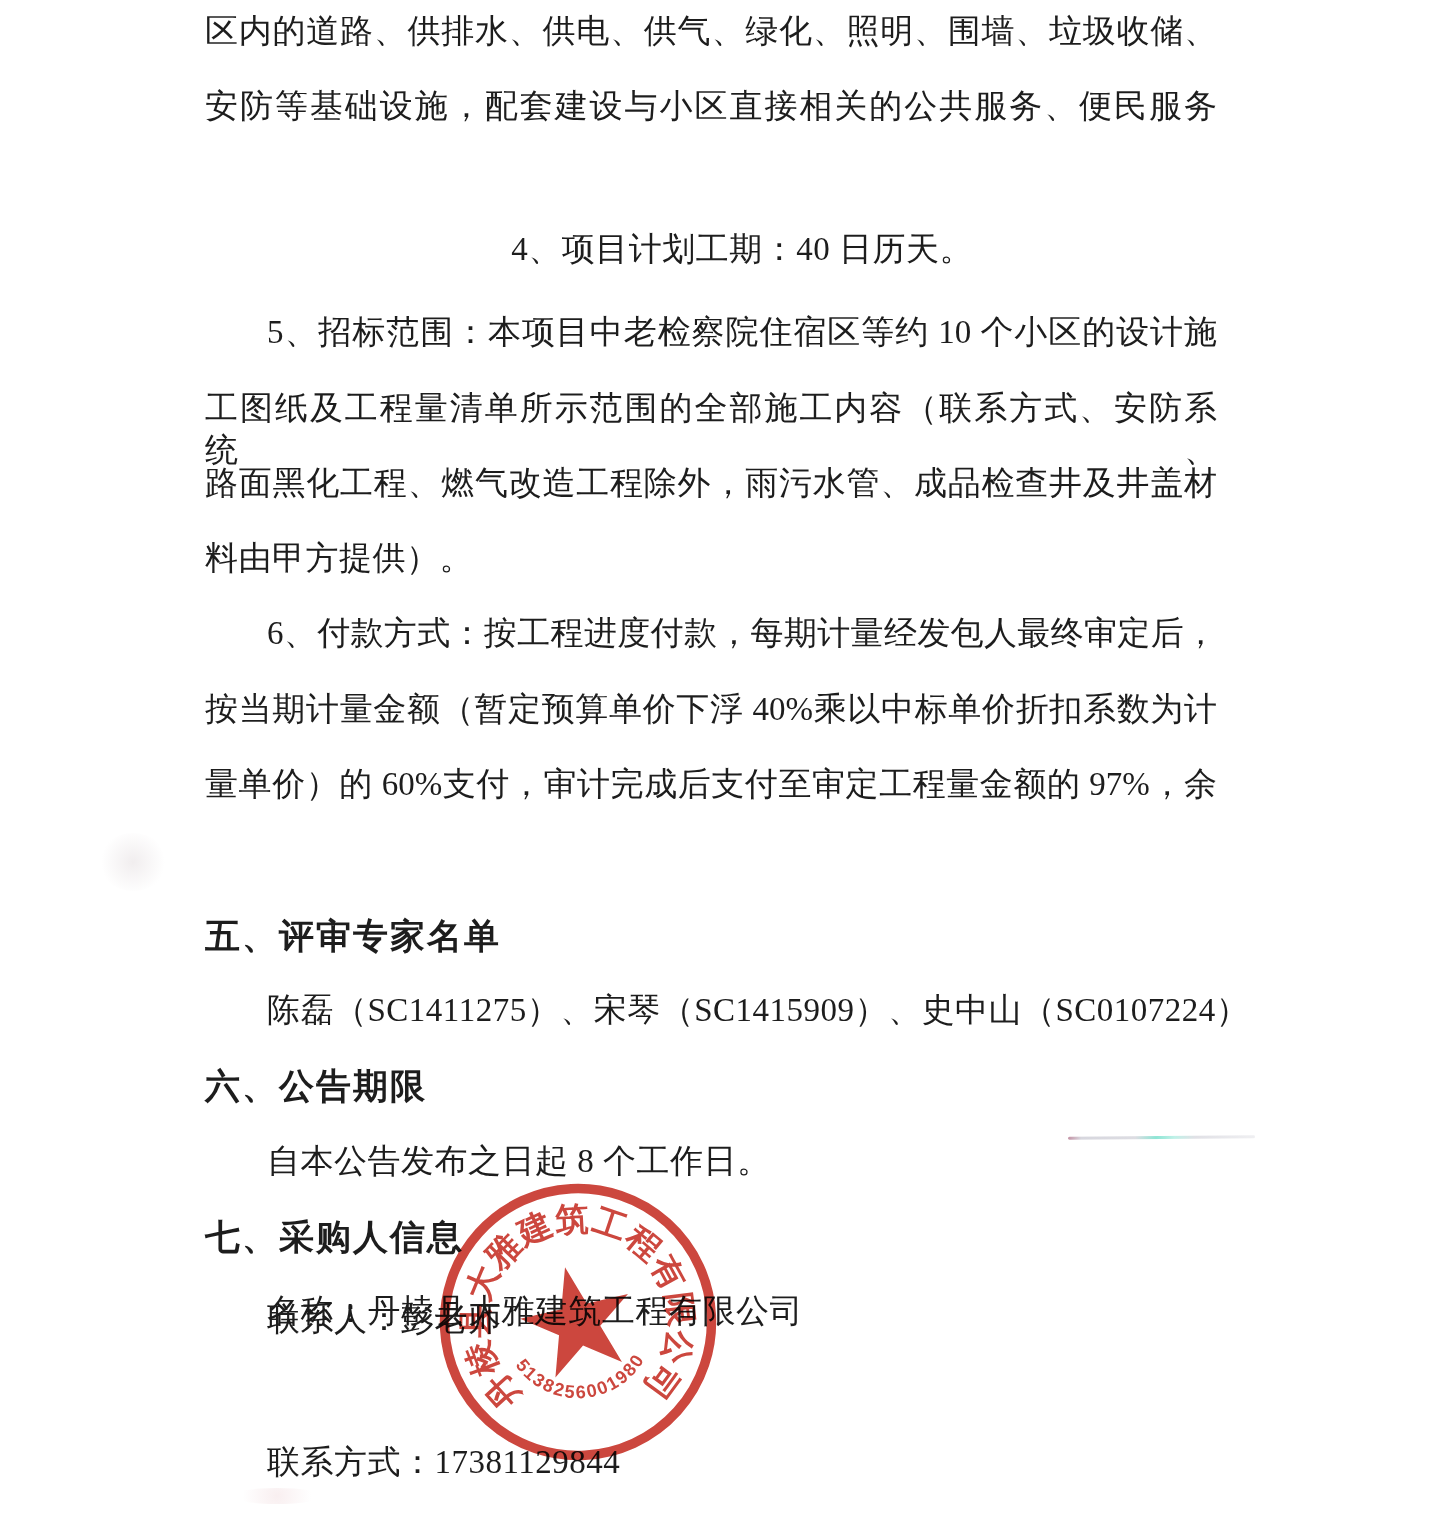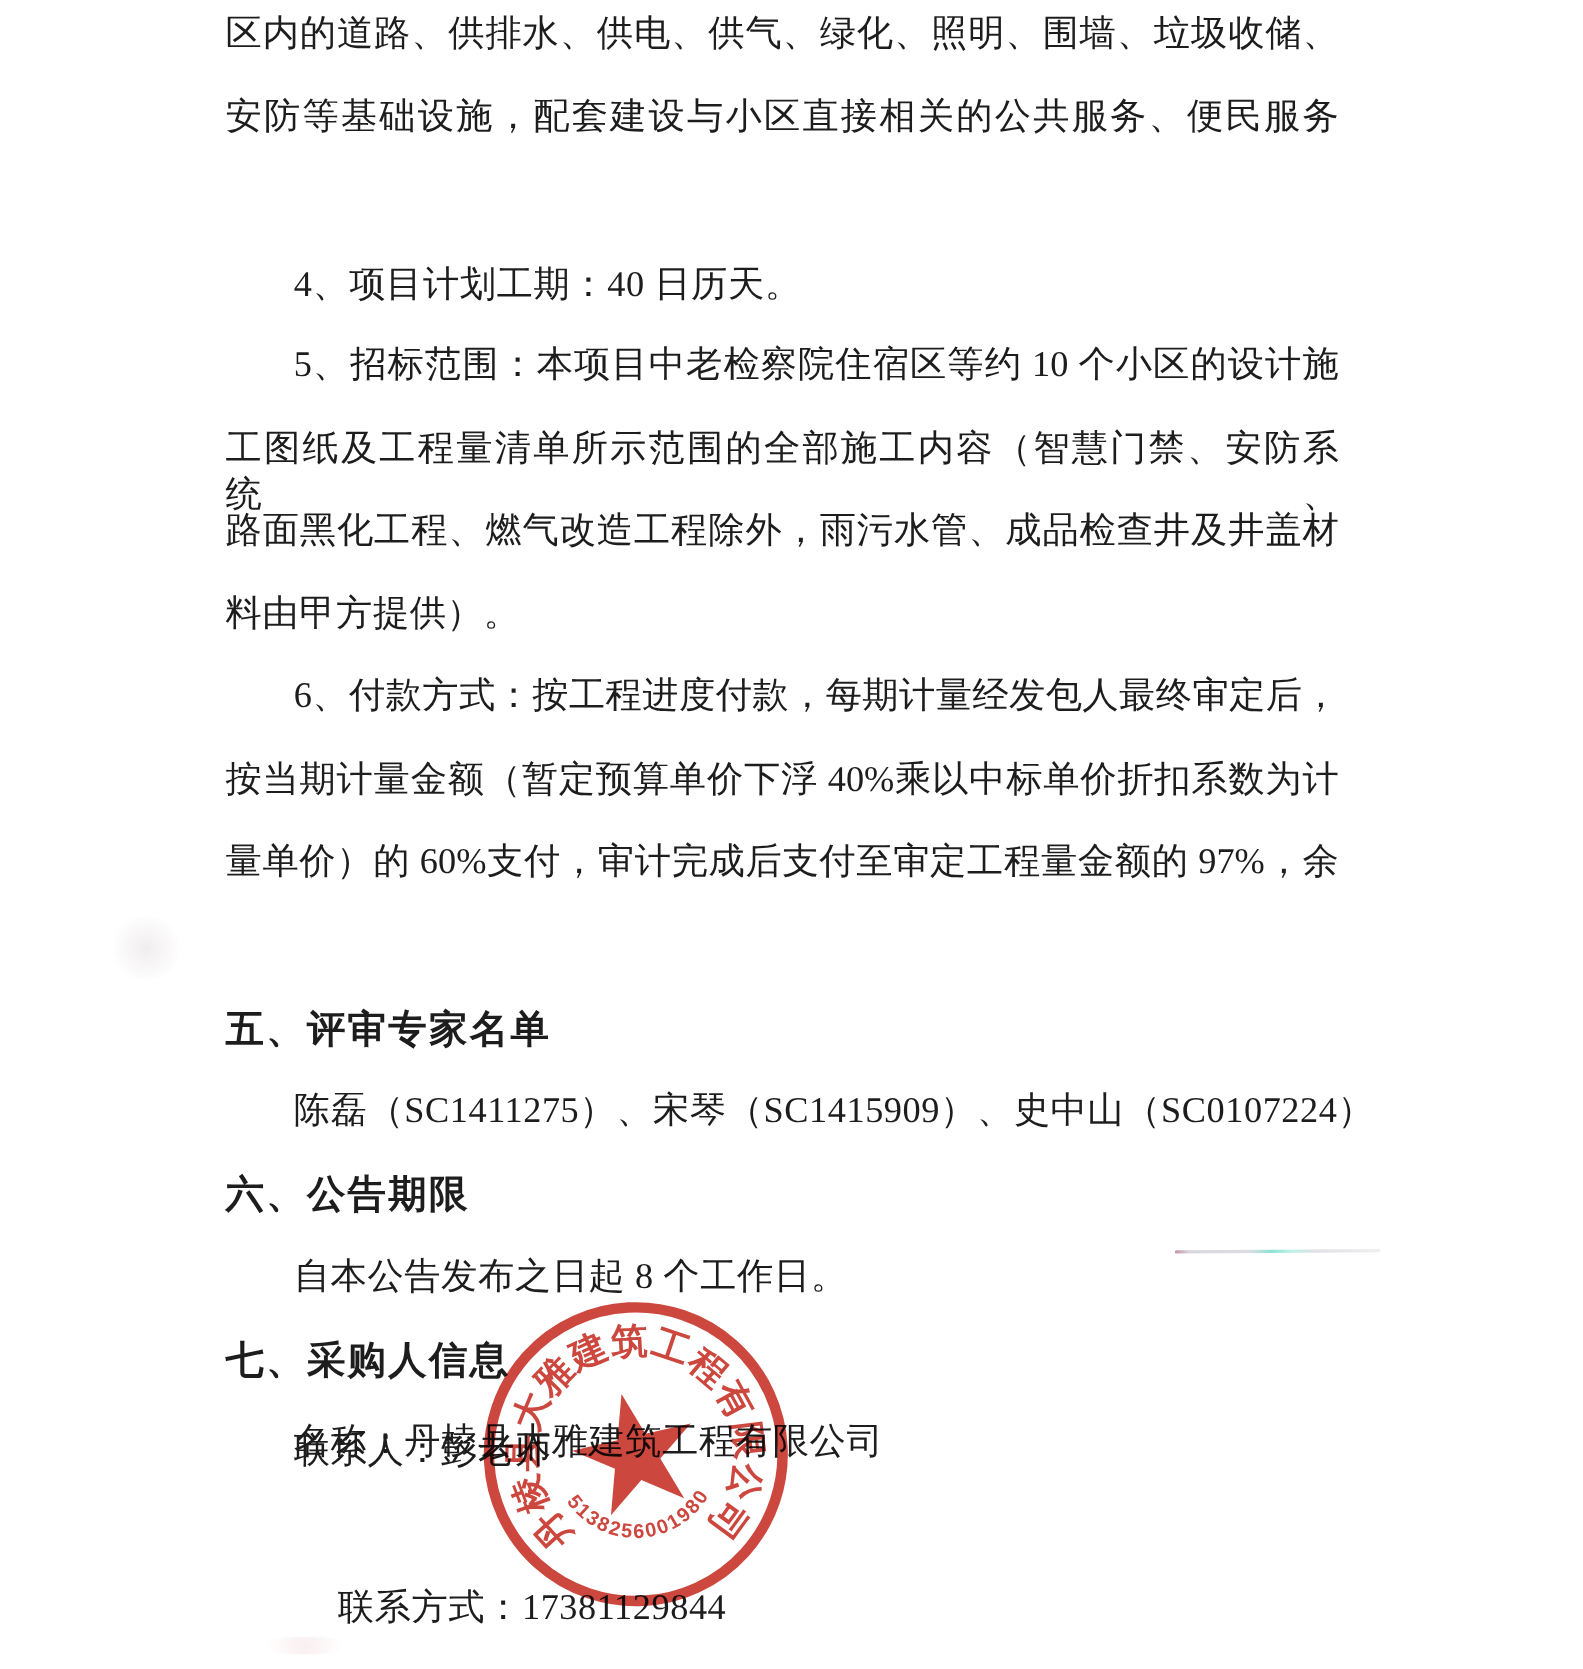--- a/index.html
+++ b/index.html
@@ -109,36 +109,36 @@
   }
 </style>
 </head>
 <body>
 
 <div class="page">
 
   <div class="lines">
       <div class="doc-line justify" style="top: 10px;">区内的道路、供排水、供电、供气、绿化、照明、围墙、垃圾收储、</div>
       <div class="doc-line justify" style="top: 85px;">安防等基础设施，配套建设与小区直接相关的公共服务、便民服务</div>
-      <div class="doc-line indent" style="top: 238px;">4、项目计划工期：40 日历天。</div>
+      <div class="doc-line indent" style="top: 228px; text-align: center;">4、项目计划工期：40 日历天。</div>
       <div class="doc-line indent justify" style="top: 311px;">5、招标范围：本项目中老检察院住宿区等约 10 个小区的设计施</div>
-      <div class="doc-line justify" style="top: 387px;">工图纸及工程量清单所示范围的全部施工内容（智慧门禁、安防系统、</div>
+      <div class="doc-line justify" style="top: 387px;">工图纸及工程量清单所示范围的全部施工内容（联系方式、安防系统、</div>
       <div class="doc-line justify" style="top: 462px;">路面黑化工程、燃气改造工程除外，雨污水管、成品检查井及井盖材</div>
       <div class="doc-line" style="top: 537px;">料由甲方提供）。</div>
       <div class="doc-line indent justify" style="top: 612px;">6、付款方式：按工程进度付款，每期计量经发包人最终审定后，</div>
       <div class="doc-line justify" style="top: 688px;">按当期计量金额（暂定预算单价下浮 40%乘以中标单价折扣系数为计</div>
       <div class="doc-line justify" style="top: 763px;">量单价）的 60%支付，审计完成后支付至审定工程量金额的 97%，余</div>
       <div class="doc-line heading" style="top: 914px;">五、评审专家名单</div>
       <div class="doc-line indent" style="top: 989px;">陈磊（SC1411275）、宋琴（SC1415909）、史中山（SC0107224）</div>
       <div class="doc-line heading" style="top: 1064px;">六、公告期限</div>
       <div class="doc-line indent" style="top: 1140px;">自本公告发布之日起 8 个工作日。</div>
       <div class="doc-line heading" style="top: 1215px;">七、采购人信息</div>
       <div class="doc-line indent" style="top: 1290px;">名称：丹棱县大雅建筑工程有限公司</div>
       <div class="doc-line indent" style="top: 1298px;">联系人：彭老师</div>
-      <div class="doc-line indent" style="top: 1441px; margin-left: 40px;">联系方式：17381129844</div>
+      <div class="doc-line indent" style="top: 1441px;">联系方式：17381129844</div>
     </div>
 
   <div class="smudge-a"></div>
   <div class="artifact-line"></div>
   <div class="smudge-b"></div>
 
   <svg class="seal" viewBox="0 0 300 300" aria-hidden="true">
     <defs>
       <path id="seal-arc-top" d="M 88.3 223.5 A 96 96 0 1 1 211.7 223.5" fill="none"></path>
       <path id="seal-arc-bottom" d="M 82.2 192.4 A 80 80 0 0 0 217.8 192.4" fill="none"></path>

